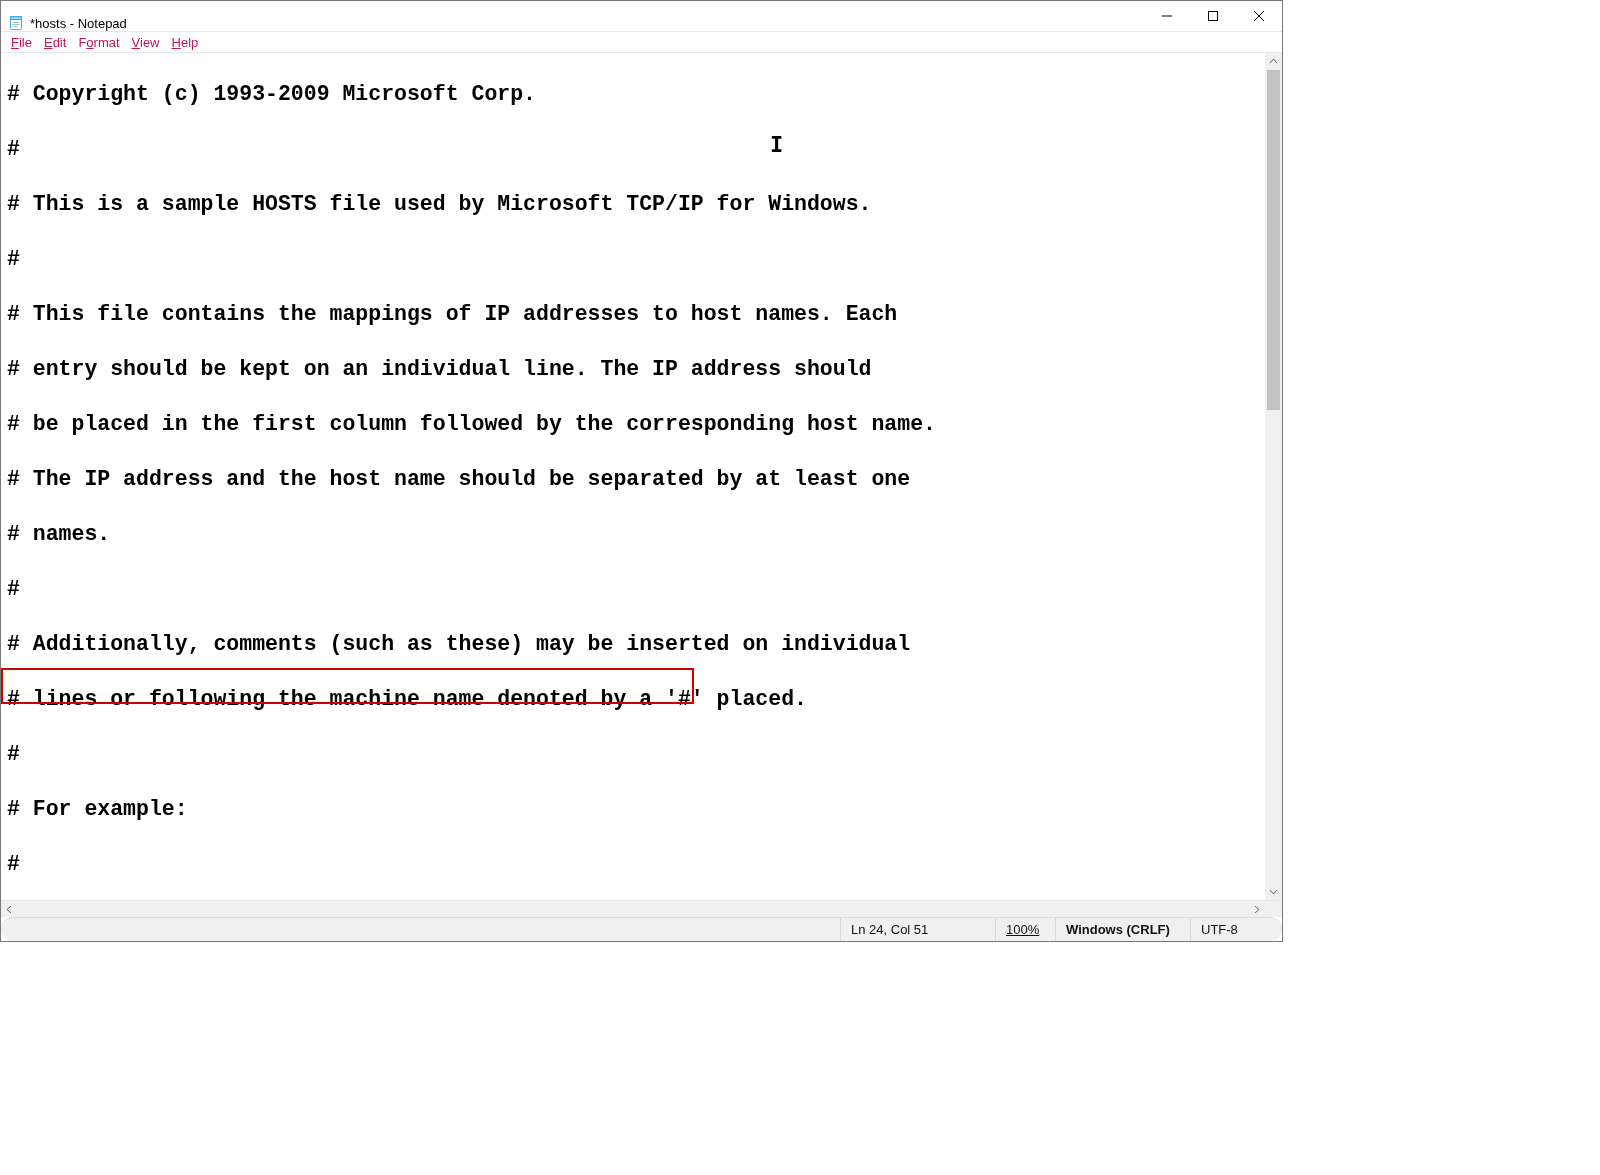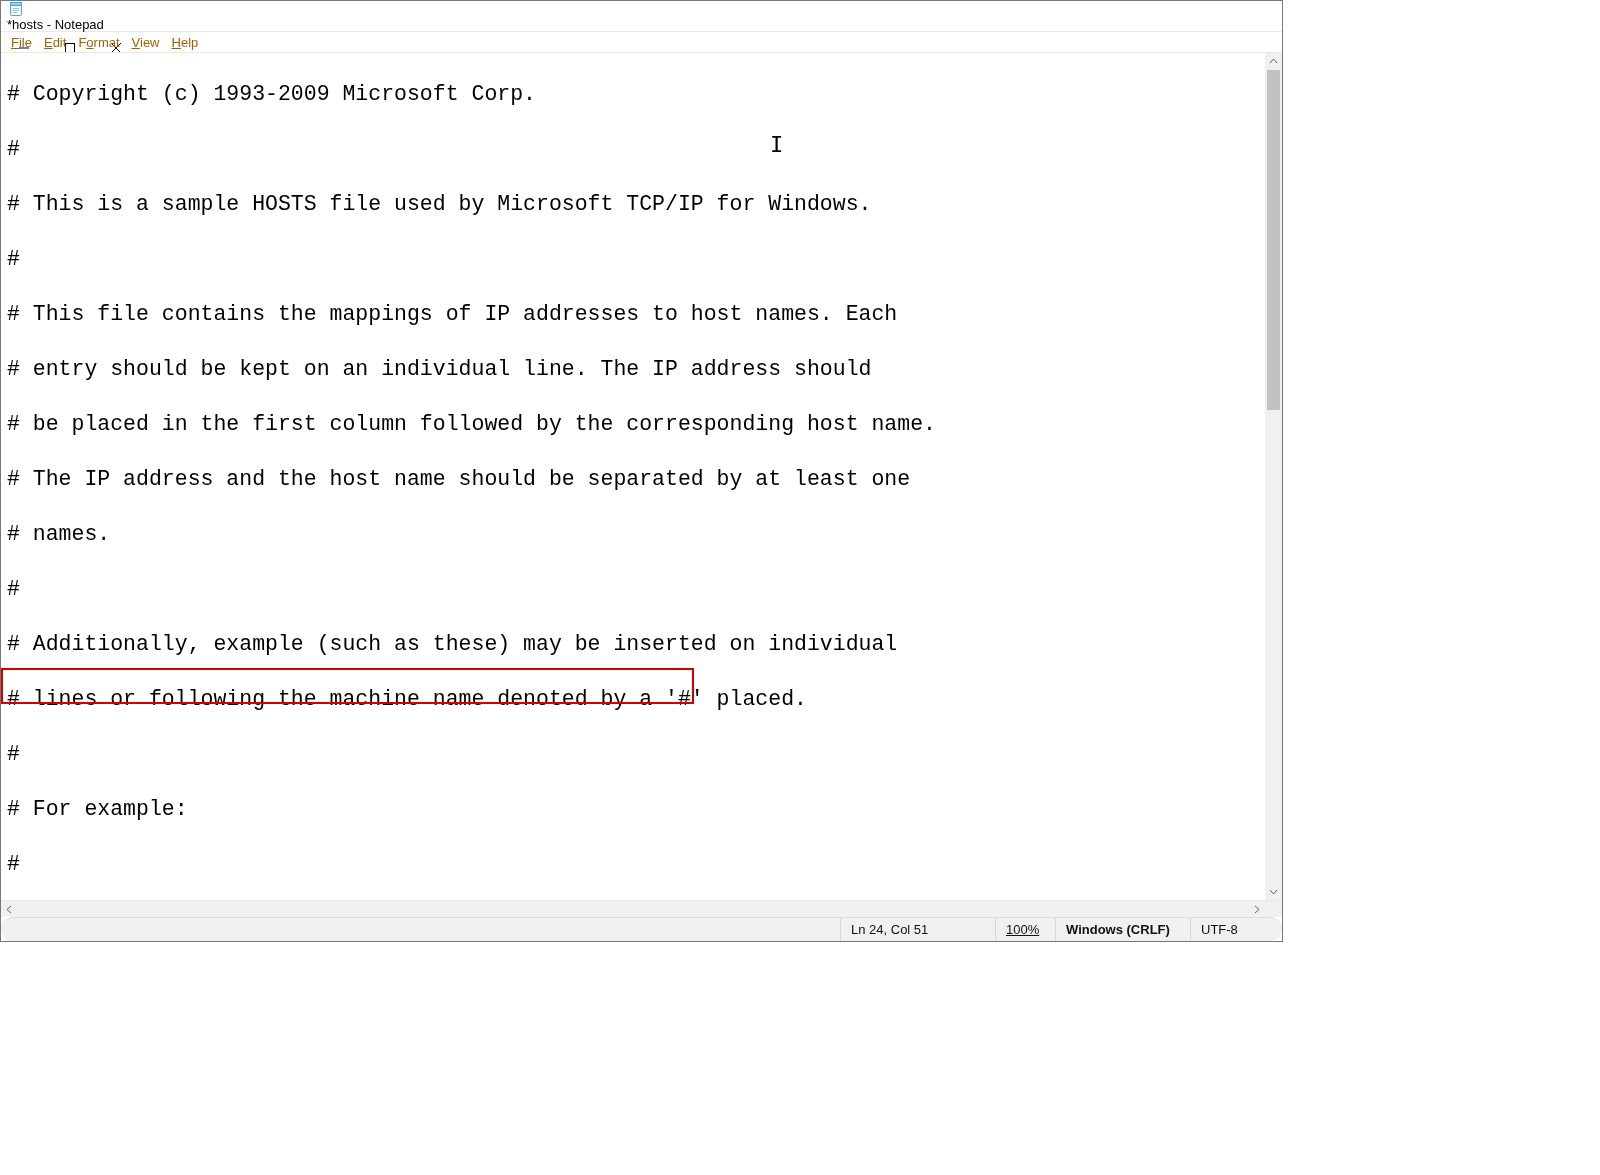--- a/index.html
+++ b/index.html
@@ -15,24 +15,23 @@
       height: 100%;
       border: 1px solid #787878;
       display: flex;
       flex-direction: column;
       background: #ffffff;
     }
     
     .titlebar {
       height: 31px;
       display: flex;
-      align-items: flex-start;
+      align-items: flex-end;
       background: #ffffff;
       border-bottom: 1px solid #e8e8e8;
-      flex-direction: column;
     }
     .titlebar-icon {
       margin-left: 7px;
       width: 16px;
       height: 16px;
     }
     .titlebar-title {
       margin-left: 6px;
       font-size: 13px;
       color: #000;
@@ -52,21 +51,21 @@
     
     .menubar {
       height: 20px;
       display: flex;
       align-items: center;
       padding: 0 4px;
       font-size: 13px;
     }
     .menu-item {
       padding: 1px 6px;
-      color: #a16207;
+      color: #be185d;
       cursor: default;
     }
     .menu-item .mn { text-decoration: underline; }
     
     .editor-wrap {
       position: relative;
       flex: 1;
       display: flex;
       overflow: hidden;
       border-top: 1px solid #e8e8e8;
@@ -74,20 +73,21 @@
     .editor {
       position: relative;
       flex: 1;
       padding: 0 6px 8px 6px;
       font-family: Consolas, "Courier New", monospace;
       font-size: 21.5px;
       line-height: 1.28;
       white-space: pre;
       overflow: hidden;
       color: #000;
+      font-weight: bold;
     }
     .editor .ln { display: block; min-height: 1.28em; }
     .highlight-box {
       position: absolute;
       border: 2px solid #d00000;
       pointer-events: none;
     }
     .text-cursor {
       position: absolute;
       font-family: Consolas, monospace;
@@ -219,21 +219,21 @@
 <span class="ln"># Copyright (c) 1993-2009 Microsoft Corp.</span>
 <span class="ln">#</span>
 <span class="ln"># This is a sample HOSTS file used by Microsoft TCP/IP for Windows.</span>
 <span class="ln">#</span>
 <span class="ln"># This file contains the mappings of IP addresses to host names. Each</span>
 <span class="ln"># entry should be kept on an individual line. The IP address should</span>
 <span class="ln"># be placed in the first column followed by the corresponding host name.</span>
 <span class="ln"># The IP address and the host name should be separated by at least one</span>
 <span class="ln"># names.</span>
 <span class="ln">#</span>
-<span class="ln"># Additionally, example (such as these) may be inserted on individual</span>
+<span class="ln"># Additionally, comments (such as these) may be inserted on individual</span>
 <span class="ln"># lines or following the machine name denoted by a '#' placed.</span>
 <span class="ln">#</span>
 <span class="ln"># For example:</span>
 <span class="ln">#</span>
 
 
 
 
 
 

